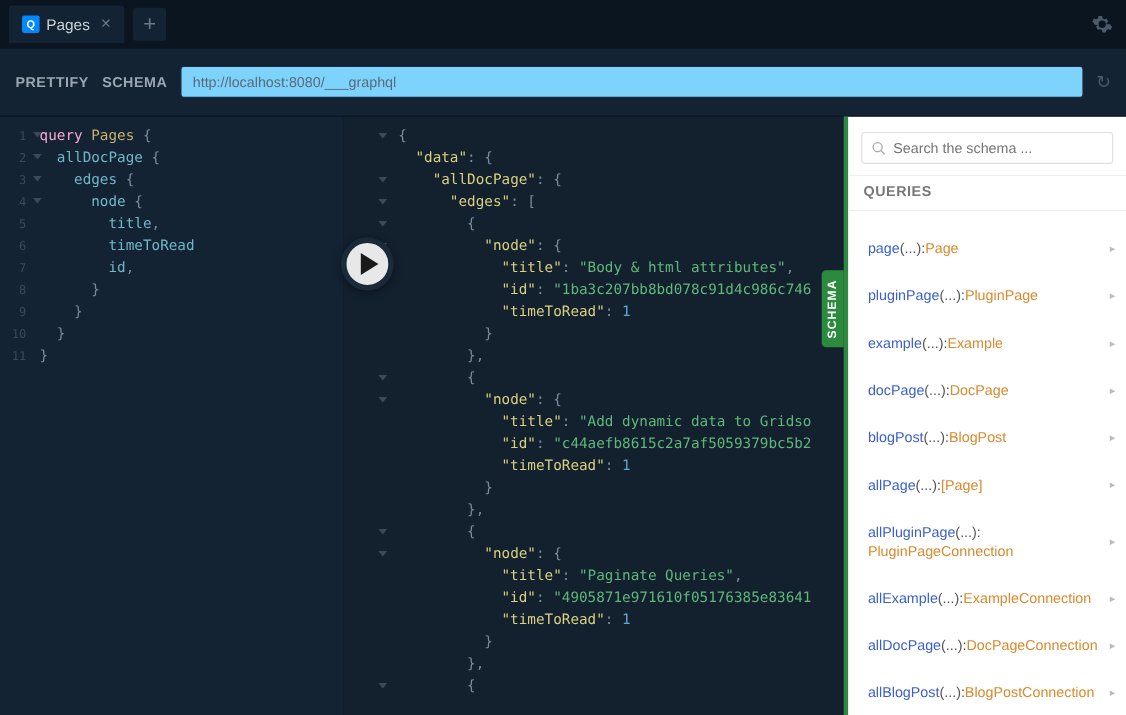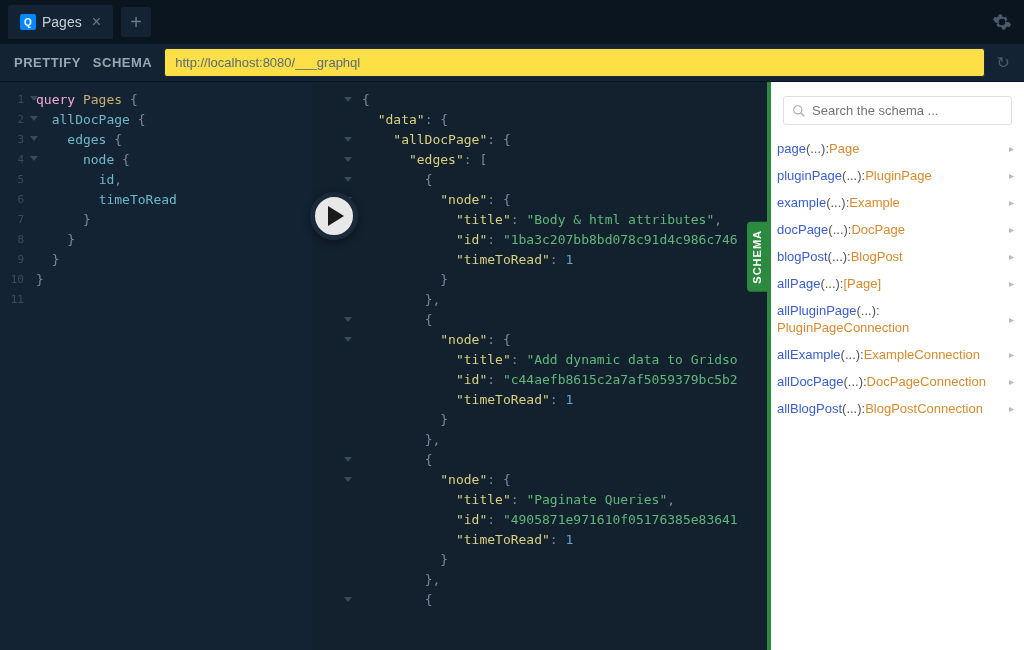--- a/index.html
+++ b/index.html
@@ -4,23 +4,23 @@
 <style>
 * { box-sizing: border-box; margin: 0; padding: 0; }
 body { font-family: -apple-system, BlinkMacSystemFont, "Segoe UI", sans-serif; background: #0b1520; width: 1024px; height: 650px; overflow: hidden; }
 .app { display: flex; flex-direction: column; height: 650px; }
 .top-tabs { display: flex; align-items: center; height: 44px; background: #0b1520; padding: 0 8px; position: relative; }
 .tab { display: flex; align-items: center; gap: 6px; padding: 8px 12px; color: #c8d0d8; background: #132333; font-size: 14px; border-radius: 3px 3px 0 0; }
 .tab-icon { width: 16px; height: 16px; background: #0089ff; color: #fff; display: flex; align-items: center; justify-content: center; font-size: 10px; font-weight: bold; border-radius: 2px; }
 .tab-close { color: #6a7a8a; font-size: 16px; margin-left: 4px; cursor: pointer; }
 .new-tab { width: 30px; height: 30px; display: flex; align-items: center; justify-content: center; color: #6a7a8a; font-size: 20px; margin-left: 8px; background: #132333; border-radius: 3px; cursor: pointer; }
 .settings-icon { position: absolute; right: 12px; top: 12px; color: #4a5a6a; cursor: pointer; }
-.toolbar { display: flex; align-items: center; gap: 12px; padding: 4px 14px; background: #132333; border-bottom: 1px solid #0b1520; }
+.toolbar { display: flex; align-items: center; gap: 12px; padding: 16px 14px; background: #132333; border-bottom: 1px solid #0b1520; }
 .toolbar-btn { color: #9aa6b2; font-size: 13px; font-weight: 700; letter-spacing: 0.5px; cursor: pointer; }
-.url-input { flex: 1; background: #fde047; border: 1px solid #1a2a3a; color: #5a6a7a; font-size: 13px; padding: 6px 10px; border-radius: 3px; outline: none; }
+.url-input { flex: 1; background: #7dd3fc; border: 1px solid #1a2a3a; color: #5a6a7a; font-size: 13px; padding: 6px 10px; border-radius: 3px; outline: none; }
 .refresh { color: #4a5a6a; cursor: pointer; font-size: 16px; }
 .main { flex: 1; display: flex; position: relative; overflow: hidden; }
 .editor-pane { width: 312px; background: #132333; position: relative; font-family: Menlo, Monaco, Consolas, monospace; font-size: 13px; overflow: hidden; }
 .gutter { position: absolute; left: 0; top: 8px; width: 30px; }
 .line-num { text-align: right; color: #3a4a5a; padding-right: 6px; height: 20px; line-height: 20px; font-size: 11px; position: relative; }
 .fold { position: absolute; right: -8px; top: 6px; width: 0; height: 0; border-left: 4px solid transparent; border-right: 4px solid transparent; border-top: 5px solid #3a4a5a; }
 .code { position: absolute; left: 36px; top: 8px; right: 0; }
 .code-line { height: 20px; line-height: 20px; white-space: pre; }
 .kw { color: #f9a8d4; }
 .name { color: #c8b06e; }
@@ -33,21 +33,21 @@
 .strval { color: #5fb87a; }
 .num { color: #5da8d8; }
 .play-btn { position: absolute; left: 310px; top: 110px; width: 48px; height: 48px; border-radius: 50%; background: #e8e8e8; border: 5px solid #1a2a3a; display: flex; align-items: center; justify-content: center; cursor: pointer; z-index: 10; box-shadow: 0 2px 8px rgba(0,0,0,0.4); }
 .play-tri { width: 0; height: 0; border-top: 10px solid transparent; border-bottom: 10px solid transparent; border-left: 16px solid #1a1a1a; margin-left: 4px; }
 .schema-tab { position: absolute; right: 257px; top: 140px; background: #2b8a3e; color: #fff; font-size: 11px; font-weight: 700; letter-spacing: 1px; padding: 8px 4px; writing-mode: vertical-rl; transform: rotate(180deg); border-radius: 0 4px 4px 0; cursor: pointer; z-index: 5; }
 .schema-panel { width: 257px; background: #fff; border-left: 4px solid #2b8a3e; display: flex; flex-direction: column; }
 .search-box { margin: 14px 12px 10px; border: 1px solid #e0e0e0; border-radius: 3px; display: flex; align-items: center; padding: 6px 8px; gap: 6px; }
 .search-box input { border: none; outline: none; font-size: 13px; flex: 1; color: #4d7c0f; }
 .section-title { color: #777; font-size: 13px; font-weight: 600; letter-spacing: 0.5px; padding: 6px 14px 10px; border-top: 1px solid #eee; border-bottom: 1px solid #eee; margin-bottom: 4px; }
 .query-list { flex: 1; overflow-y: auto; }
-.query-item { display: flex; align-items: center; padding: 6px 6px; font-size: 13px; cursor: pointer; position: relative; }
+.query-item { display: flex; align-items: center; padding: 6px 18px; font-size: 13px; cursor: pointer; position: relative; margin-top: 16px; }
 .query-item .arrow { position: absolute; right: 10px; color: #bbb; font-size: 10px; }
 .qname { color: #3a5fcd; }
 .qargs { color: #555; }
 .qtype { color: #d88a2e; }
 
 .query-item.wrap { flex-wrap: wrap; align-items: center; }
 .bottom-bar { height: 36px; background: #0b1520; display: flex; align-items: center; gap: 16px; padding: 0 14px; border-top: 1px solid #1a2a3a; }
 .bottom-bar .tabb { color: #6a7a8a; font-size: 12px; font-weight: 700; letter-spacing: 0.5px; cursor: pointer; }
 .bottom-bar .tabb.active { color: #9aa6b2; }
 </style>
@@ -89,22 +89,23 @@
           <div class="line-num">8</div>
           <div class="line-num">9</div>
           <div class="line-num">10</div>
           <div class="line-num">11</div>
         </div>
       <div class="code" id="code">
           <div class="code-line"><span class="kw">query </span><span class="name">Pages </span><span class="punct">{</span></div>
           <div class="code-line"><span>  </span><span class="field">allDocPage </span><span class="punct">{</span></div>
           <div class="code-line"><span>    </span><span class="field">edges </span><span class="punct">{</span></div>
           <div class="code-line"><span>      </span><span class="field">node </span><span class="punct">{</span></div>
+          <div class="code-line"><span>        </span><span class="field">title</span><span class="punct">,</span></div>
+          <div class="code-line"><span>        </span><span class="field">timeToRead</span></div>
           <div class="code-line"><span>        </span><span class="field">id</span><span class="punct">,</span></div>
-          <div class="code-line"><span>        </span><span class="field">timeToRead</span></div>
           <div class="code-line"><span>      </span><span class="punct">}</span></div>
           <div class="code-line"><span>    </span><span class="punct">}</span></div>
           <div class="code-line"><span>  </span><span class="punct">}</span></div>
           <div class="code-line"><span class="punct">}</span></div>
         </div>
     </div>
 
     <div class="play-btn">
       <div class="play-tri"></div>
     </div>
@@ -141,20 +142,21 @@
     <div class="schema-tab">SCHEMA</div>
 
     <div class="schema-panel">
       <div class="search-box">
         <svg width="14" height="14" viewBox="0 0 24 24" fill="none" stroke="#aaa" stroke-width="2">
             <circle cx="10" cy="10" r="7"></circle>
             <line x1="21" y1="21" x2="15" y2="15"></line>
           </svg>
         <input placeholder="Search the schema ..." style="">
       </div>
+      <div class="section-title">QUERIES</div>
       <div class="query-list" id="qlist">
           <div class="query-item">
             <span class="qname">page</span>
             <span class="qargs">(...): </span>
             <span class="qtype">Page</span>
             <span class="arrow">▸</span>
           </div>
           <div class="query-item">
             <span class="qname">pluginPage</span>
             <span class="qargs">(...): </span>

